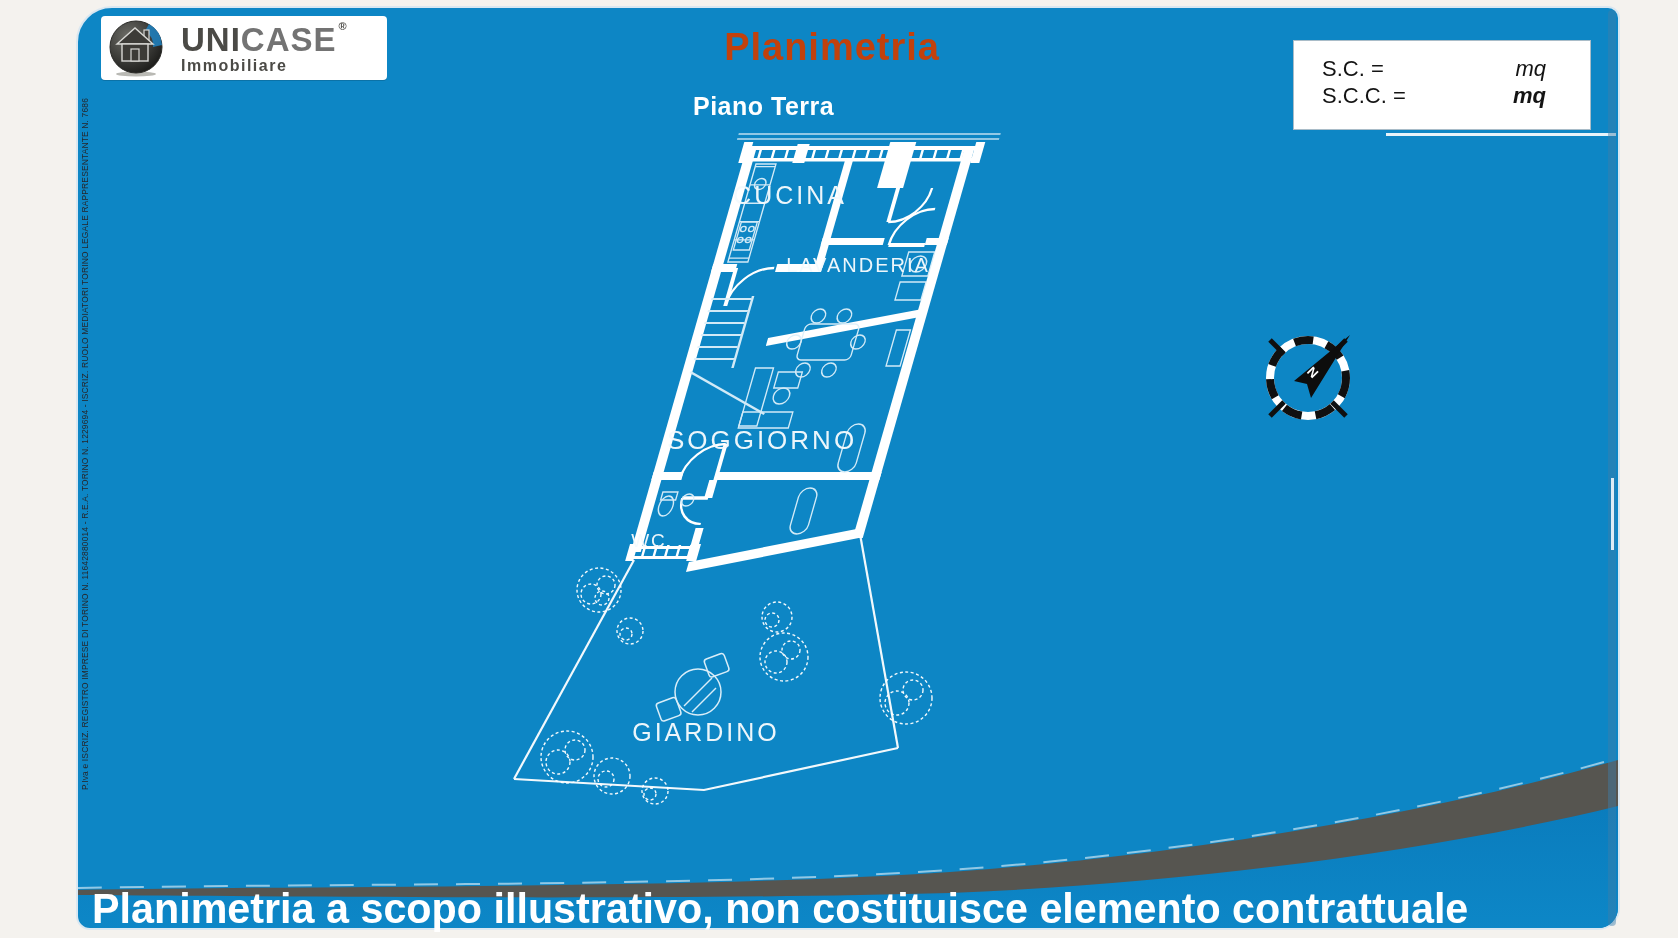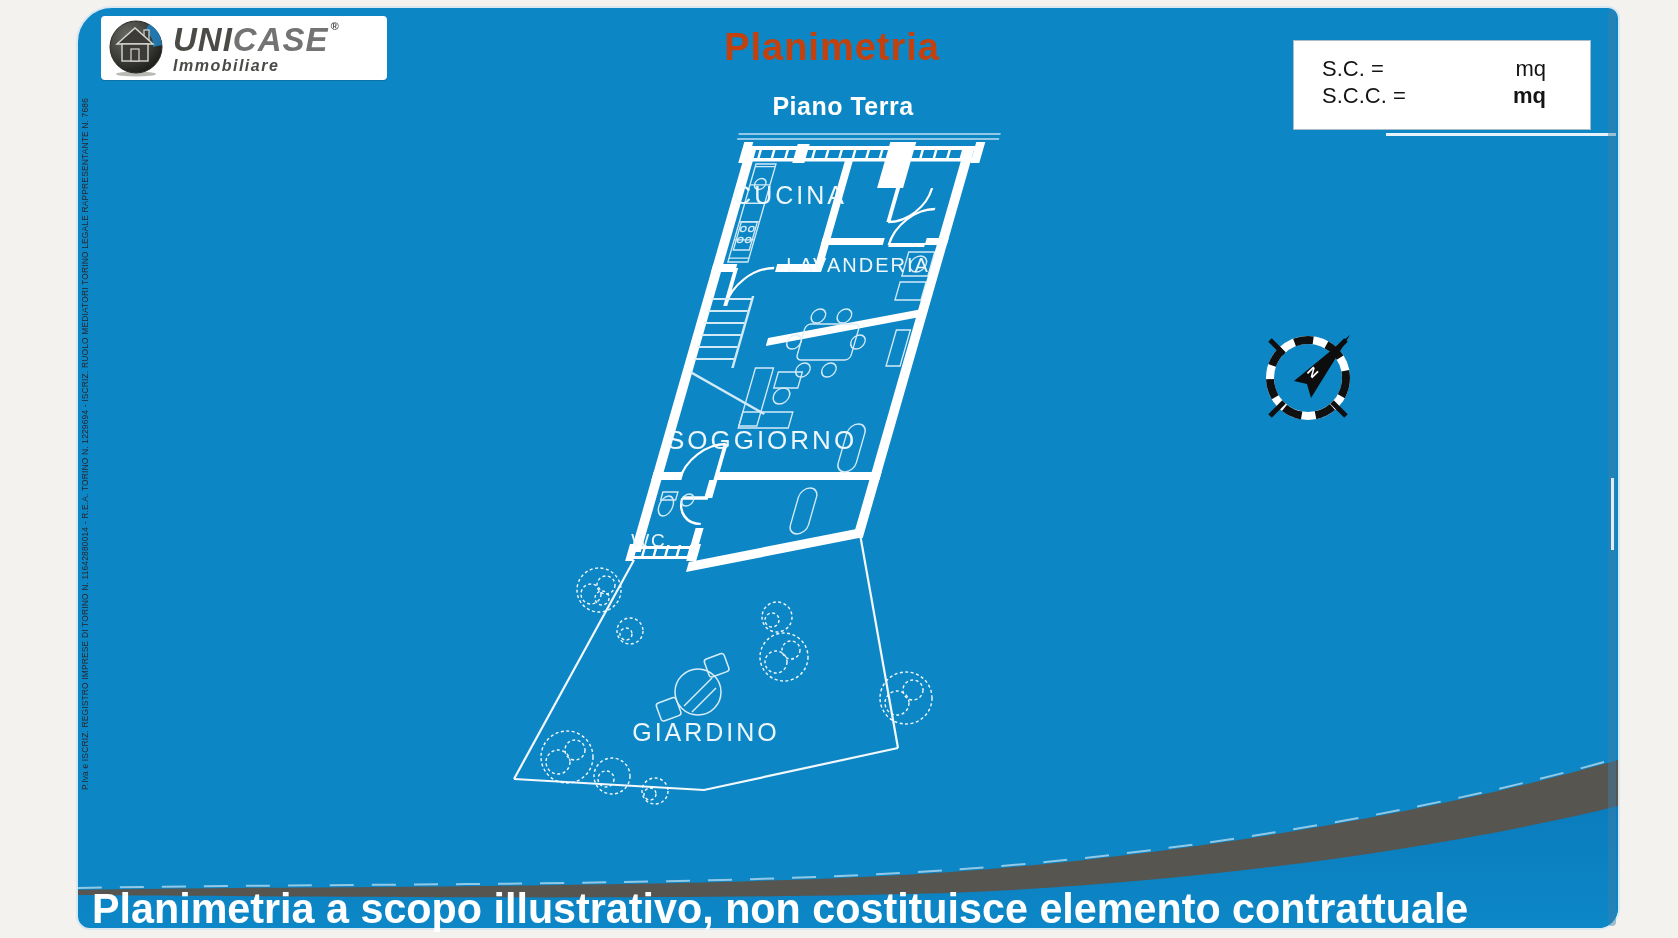--- a/index.html
+++ b/index.html
@@ -16,43 +16,43 @@
     box-sizing:border-box;
   }
   .overlay-svg{position:absolute;left:0;top:0;width:1678px;height:938px;}
   
   .logo-box{
     position:absolute;left:101px;top:16px;width:286px;height:64px;
     background:#ffffff;border-radius:4px;display:flex;align-items:center;
     box-shadow:0 1px 0 rgba(0,0,0,.15);
   }
   .logo-icon{width:56px;height:58px;margin-left:8px;flex:none;}
-  .logo-text{margin-left:8px;line-height:1;font-style:italic;}
+  .logo-text{margin-left:16px;line-height:1;}
   .brand-line{font-weight:bold;font-size:33px;letter-spacing:1px;display:flex;align-items:flex-start;}
   .brand-uni{color:#4b4a46;}
   .brand-case{color:#737373;}
   .brand-reg{font-size:11px;color:#4b4a46;margin-top:-2px;margin-left:2px;font-weight:bold;}
   .brand-sub{color:#4b4a46;font-weight:bold;font-size:16px;letter-spacing:1.5px;margin-top:2px;}
   
   .main-title{
     position:absolute;left:540px;top:26px;width:400px;text-align:right;
     color:#c2410c;font-weight:bold;font-size:38px;letter-spacing:1px;
   }
   .sub-title{
-    position:absolute;left:693px;top:92px;width:300px;text-align:center;
+    position:absolute;left:693px;top:92px;width:300px;text-align:left;
     color:#ffffff;font-weight:bold;font-size:25px;letter-spacing:.5px;
   }
   
   .area-box{
     position:absolute;left:1293px;top:40px;width:298px;height:90px;
     background:#ffffff;border:1px solid #a9bcc8;box-sizing:border-box;
     padding:14px 44px 0 28px;color:#141414;
   }
   .area-row{display:flex;font-size:22px;line-height:27px;}
-  .area-unit{margin-left:auto;}
+  .area-unit{margin-left:auto;font-style:italic;}
   .area-row.bold-unit .area-unit{font-weight:bold;}
   .area-underline{position:absolute;left:1386px;top:133px;width:230px;height:3px;background:#ffffff;opacity:.9;}
   
   .edge-strip{position:absolute;left:1608px;top:10px;width:8px;height:916px;background:#3f7ea8;opacity:.45;border-radius:4px;}
   .edge-thumb{position:absolute;left:1611px;top:478px;width:3px;height:72px;background:#ffffff;opacity:.85;}
   
   .footer-text{
     position:absolute;left:92px;top:886px;width:1560px;height:44px;
     color:#ffffff;font-weight:bold;font-size:43px;line-height:44px;
     transform:scaleX(.96);transform-origin:left center;white-space:nowrap;

